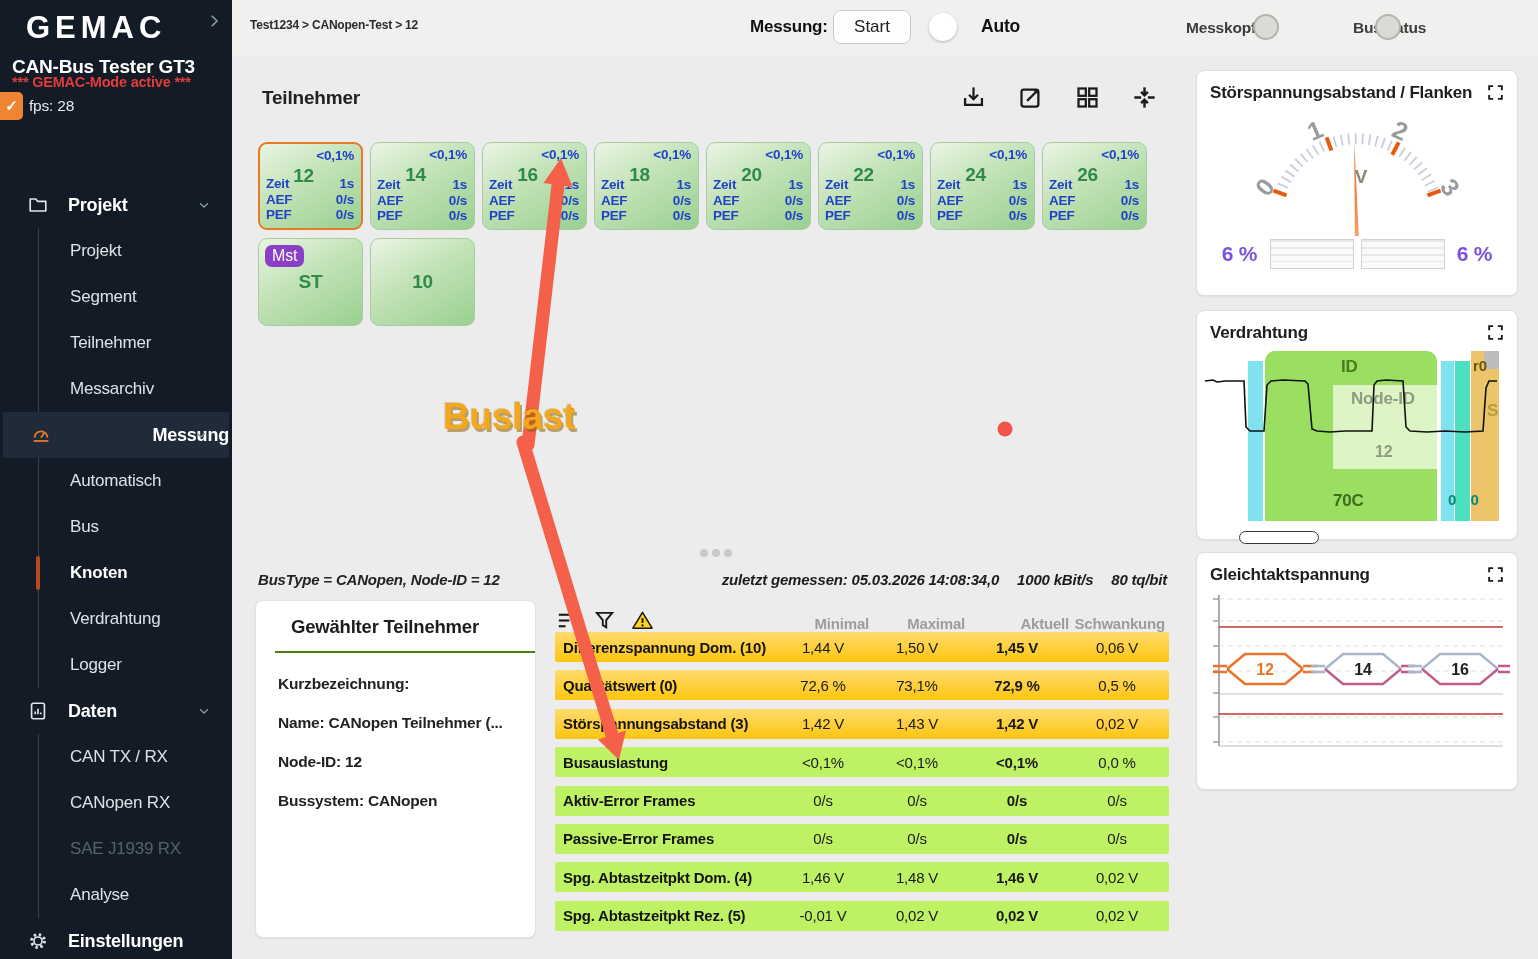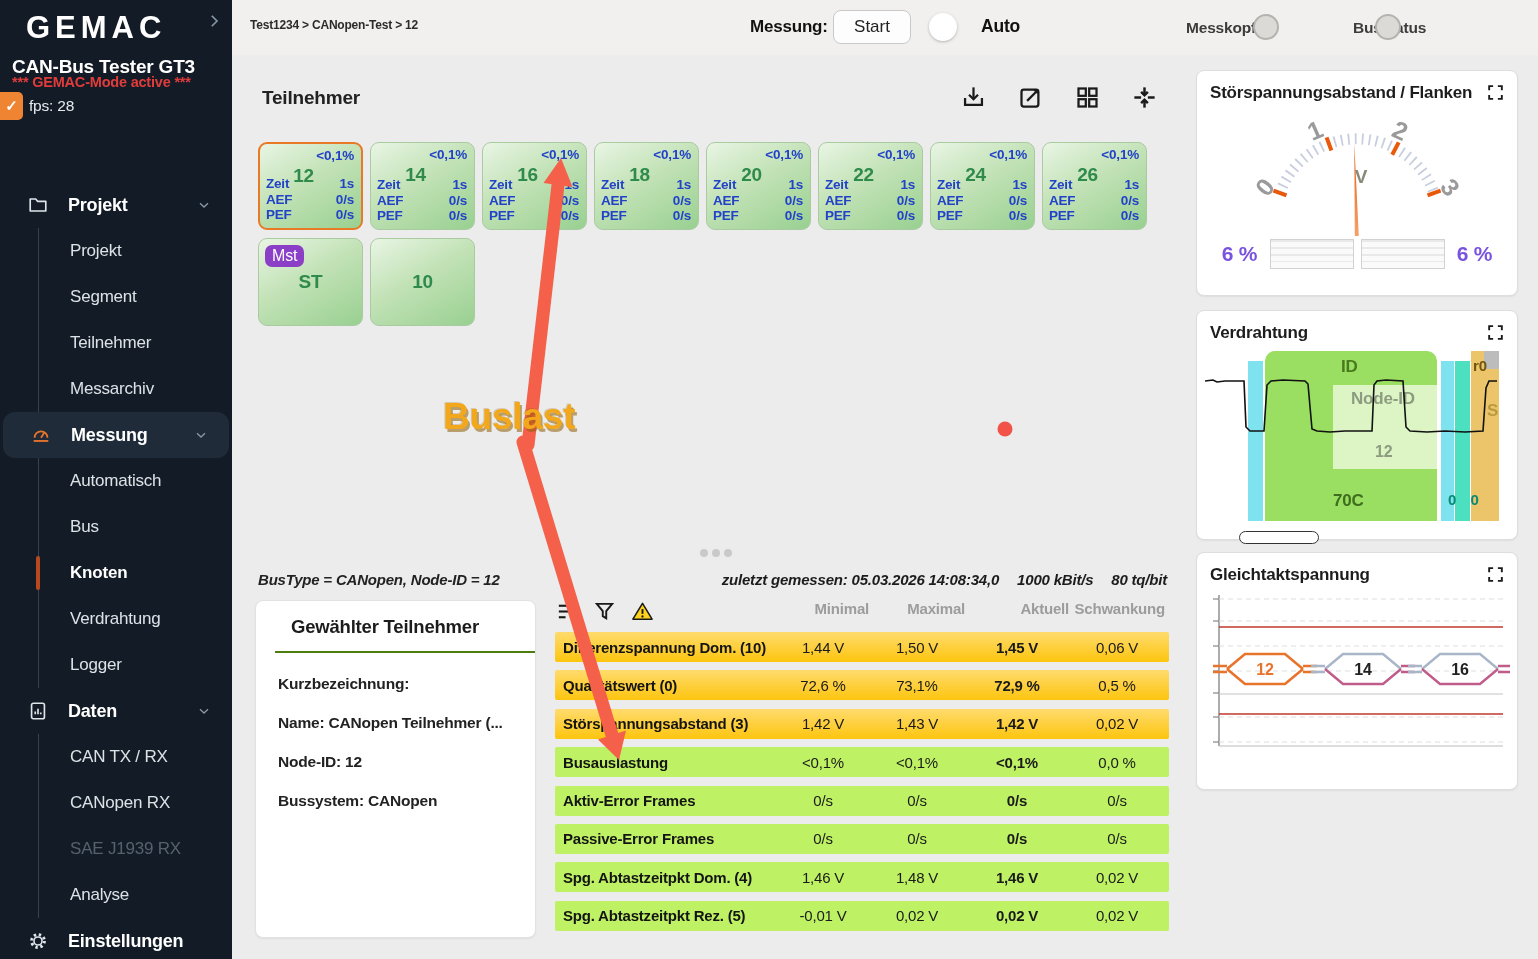--- a/index.html
+++ b/index.html
@@ -12,21 +12,21 @@
   .logo { position:absolute; left:26px; top:10px; font-size:31px; font-weight:800; letter-spacing:5px; color:#fff; }
   .logo-chevron { position:absolute; left:205px; top:12px; width:18px; height:24px; color:#8a97a5; }
   .device-title { position:absolute; left:12px; top:50px; font-size:19px; font-weight:700; color:#fff;margin-top:6px; }
   .mode-banner { position:absolute; left:12px; top:74px; font-size:14.5px; font-weight:700; color:#e03c3c; }
   .fps-row { position:absolute; left:0; top:92px; height:28px; display:flex; align-items:center; }
   .fps-badge { width:23px; height:28px; background:#ef8432; border-radius:0 5px 5px 0; color:#fff; font-size:15px; font-weight:700; display:flex; align-items:center; justify-content:center; }
   .fps-text { margin-left:6px; font-size:15.5px; color:#e6eaee; }
 
   .nav { position:absolute; left:0; top:182px; right:0; }
   .nav-section { position:relative; height:46px; display:flex; align-items:center; cursor:pointer; }
-  .nav-section.highlighted { background:#1f2b38; border-radius:12px; margin:0 3px; }
+  .nav-section.highlighted { background:#1f2b38; border-radius:0; margin:0 3px;justify-content:flex-end; }
   .nav-ico { position:absolute; left:27px; width:22px; height:22px; color:#dfe5ea; }
   .nav-ico svg { width:100%; height:100%; }
   .nav-section.highlighted .nav-ico { color:#e8742c; }
   .nav-sec-label { margin-left:68px; font-size:18px; font-weight:700; color:#fff; }
   .nav-chev { position:absolute; right:20px; width:16px; height:16px; color:#8a97a5; }
   .nav-chev svg { width:100%; height:100%; }
   .nav-item { position:relative; height:46px; display:flex; align-items:center; padding-left:70px; font-size:17px; color:#dde2e7; cursor:pointer; }
   .nav-item::before { content:''; position:absolute; left:38px; top:0; bottom:0; width:1px; background:#37424e; }
   .nav-item.selected { font-weight:700; color:#fff; }
   .nav-item.selected::after { content:''; position:absolute; left:36px; top:6px; bottom:6px; width:4px; border-radius:2px; background:#b8491f; }
@@ -72,21 +72,21 @@
   .bustype-line { position:absolute; left:258px; top:571px; font-size:15px; font-style:italic; font-weight:600; color:#222; }
   .sel-card { position:absolute; left:255px; top:600px; width:281px; height:338px; background:#fff; border:1px solid #e2e2e2; border-radius:8px; box-shadow:0 1px 2px rgba(0,0,0,.06); }
   .sel-card h2 { padding:15px 16px 13px; font-size:18.5px; font-weight:700; color:#1c1c1c; border-bottom:2px solid #4d7c0f;margin-left:19px; }
   .sel-fields { padding:22px 22px; }
   .sel-fields div { font-size:15.5px; font-weight:600; color:#222; margin-bottom:21px; }
 
   
   .meas-head-line { position:absolute; left:555px; top:571px; width:612px; display:flex; justify-content:flex-end; gap:18px;
                     font-size:15px; font-style:italic; font-weight:700; color:#1c1c1c; }
   .mtable { position:absolute; left:555px; top:600px; width:614px; }
-  .mtable .thead { display:flex; align-items:flex-start; height:32px; }
+  .mtable .thead { display:flex; align-items:flex-end; height:32px; }
   .tool-icons { display:flex; gap:15px; width:222px; align-items:center; }
   .tool-icons .ic { width:23px; height:23px; cursor:pointer; }
   .tool-icons .ic svg { width:100%; height:100%; }
   .col-heads { display:grid; grid-template-columns:92px 96px 104px 96px; width:392px; font-size:15px; font-weight:700; color:#9c9c9c; }
   .col-heads span { text-align:right; }
   .mrow { display:grid; grid-template-columns:222px 92px 96px 104px 96px; align-items:center; height:30px; margin-bottom:8.4px;
           background:#bef264; border-radius:2px; cursor:pointer; }
   .mrow.hl { background:linear-gradient(180deg,#ffdb6d 0%,#fdc50f 100%); }
   .mrow .lbl { padding-left:8px; font-size:15px; font-weight:700; color:#141414; }
   .mrow .v { text-align:center; font-size:15px; color:#1a1a1a; }

